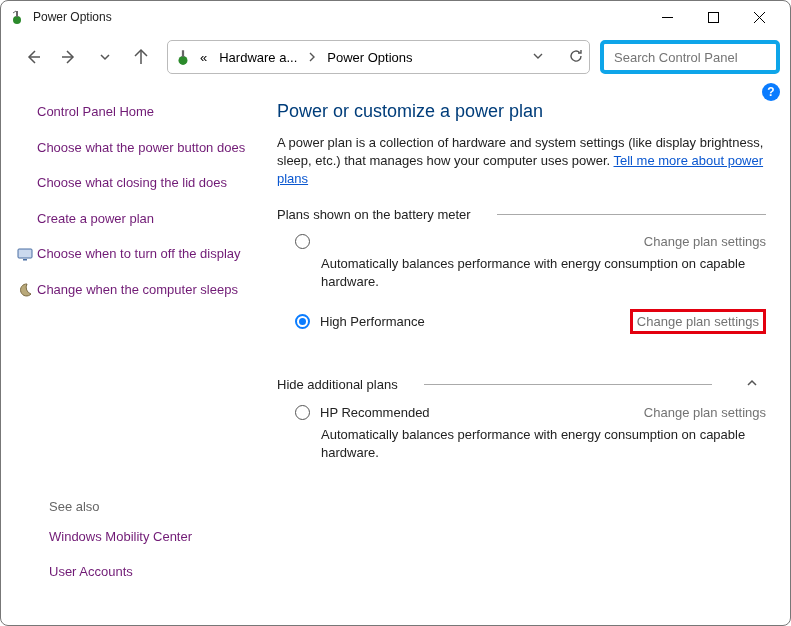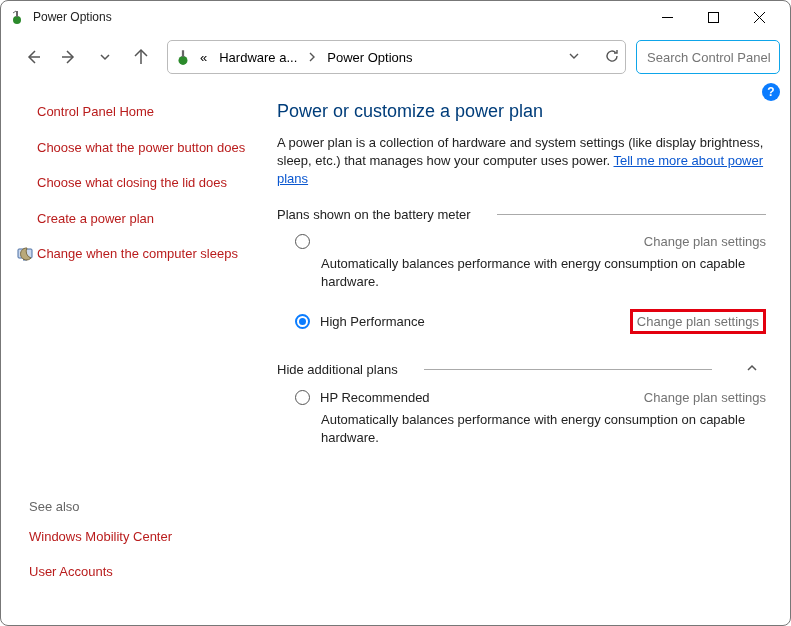--- a/index.html
+++ b/index.html
@@ -24,34 +24,34 @@
   .nav-btn svg { stroke:#555; }
   .breadcrumb-box { flex:1 1 auto; height:34px; border:1px solid #bbb;
                     border-radius:5px; display:flex; align-items:center;
                     padding:0 6px; gap:4px; margin:0 6px; }
   .breadcrumb-box .mini-icon { width:18px; height:18px; }
   .bc-text { color:#000; padding:0 4px; white-space:nowrap; }
   .bc-sep  { color:#555; padding:0 2px; }
   .bc-flex { flex:1 1 auto; }
   .bc-down svg, .bc-refresh svg { width:14px; height:14px; stroke:#555; }
   .bc-refresh { margin-left:20px; }
-  .searchbox { width:144px; height:34px; border:1px solid #0ea5e9;
+  .searchbox { width:180px; height:34px; border:4px solid #0ea5e9;
                border-radius:5px; display:flex; align-items:center;
                padding:0 8px 0 10px; }
   .searchbox input { border:none; outline:none; font-size:13px; flex:1;
                      color:#555; background:transparent; }
   .searchbox svg { width:13px; height:13px; stroke:#555; }
   
   .body { display:flex; padding: 0 16px 16px 16px; height: calc(100% - 80px); }
   .sidebar { width:240px; padding: 22px 4px 0 20px; position:relative; }
-  .sidebar a { display:block; color:#b91c1c; font-size:13px; text-decoration:none;
+  .sidebar a { display:block; color:#701a75; font-size:13px; text-decoration:none;
                margin-bottom:18px; line-height:1.35; }
   .sidebar .icon-row { position:relative; padding-left:0; }
   .row-ic   { position:absolute; left:-20px; top:1px; width:16px; height:16px; }
-  .see-also { position:absolute; bottom:10px; left:12px; }
+  .see-also { position:absolute; bottom:10px; left:32px; }
   .see-also .label { color:#666; margin-bottom:14px; }
   
   .main { flex:1; padding: 20px 8px 0 20px; position:relative; }
   .help-badge { position:absolute; top:2px; right:-6px; width:18px; height:18px;
                 background:#0a7cff; color:#fff; border-radius:50%;
                 display:flex; align-items:center; justify-content:center;
                 font-size:12px; font-weight:bold; }
   h2.heading { color:#003d7a; font-size:18px; font-weight:400;
                margin-bottom:12px; }
   p.desc { font-size:13px; line-height:1.4; margin-bottom:18px; }
@@ -179,20 +179,21 @@
     <a href="#">Choose what the power button does</a>
     <a href="#">Choose what closing the lid does</a>
     <a href="#">Create a power plan</a>
     <a href="#" class="icon-row">
       <span class="row-ic">
         <svg viewBox="0 0 16 16">
             <rect x="1" y="3" width="14" height="9" rx="1" fill="#cbd9ee" stroke="#4a6fa3"></rect>
             <rect x="6" y="13" width="4" height="1.5" fill="#4a6fa3"></rect>
           </svg>
       </span>
+      <span>Choose when to turn off the display</span>
     </a>
     <a href="#" class="icon-row">
       <span class="row-ic">
         <svg viewBox="0 0 16 16">
             <path d="M10 2a6 6 0 1 0 4 10 7 7 0 0 1-4-10z" fill="#b9a97a" stroke="#7a6a43"></path>
           </svg>
       </span>
       <span>Change when the computer sleeps</span>
     </a>
 
@@ -225,21 +226,21 @@
     </div>
 
     <div class="plan">
       <div class="plan-head">
         <span class="radio checked"></span>
         <span class="plan-name">High Performance</span>
         <a href="#" class="plan-link hl-red">Change plan settings</a>
       </div>
     </div>
 
-    <div class="group-title" style="margin-top:27px">
+    <div class="group-title" style="margin-top:42px">
       <span>Hide additional plans</span>
       <span class="rule"></span>
       <span class="chev">
         <svg width="14" height="14" viewBox="0 0 14 14" fill="none">
             <path d="M3 9 L7 5 L11 9" stroke="#555" stroke-width="1.5"></path>
           </svg>
       </span>
     </div>
 
     <div class="plan">

